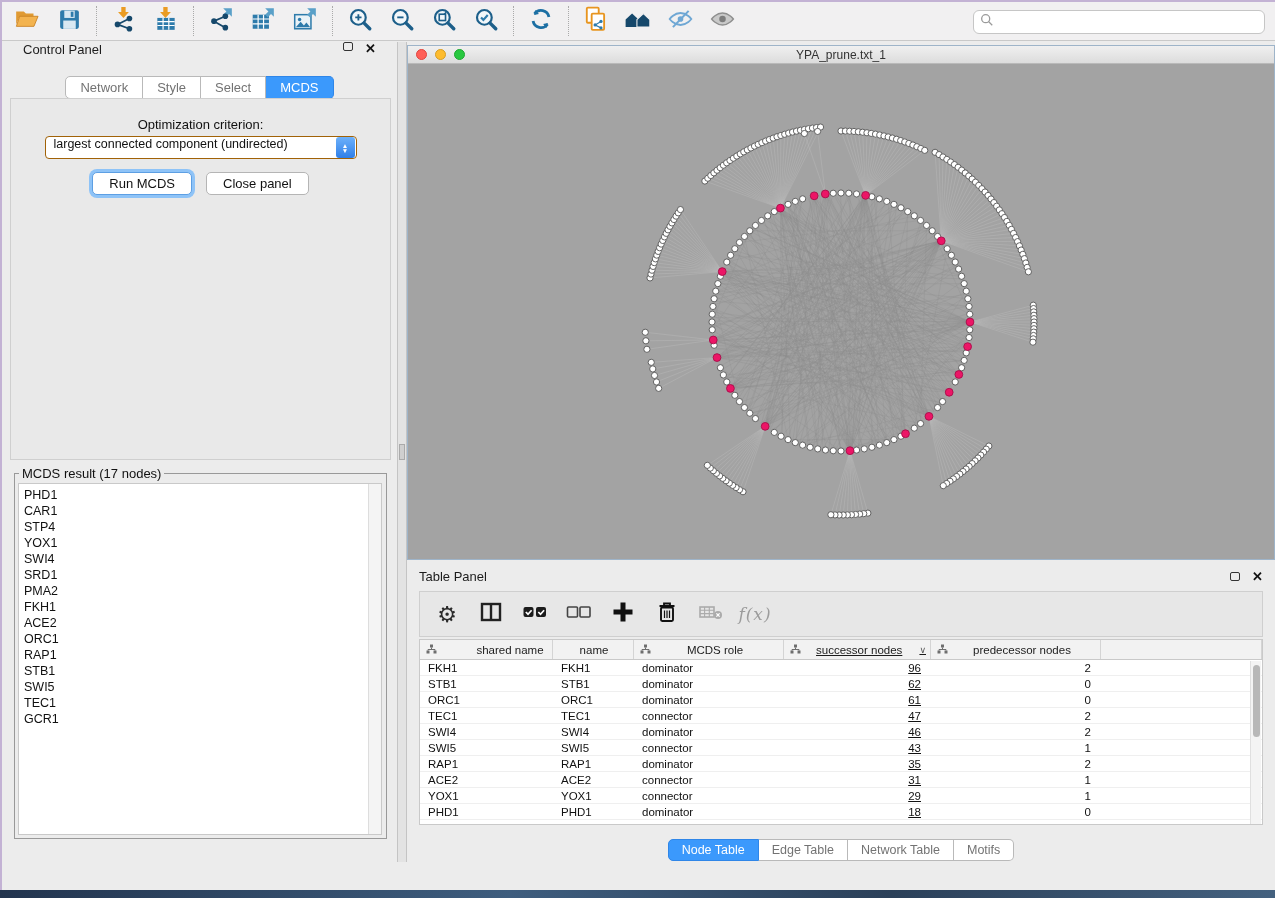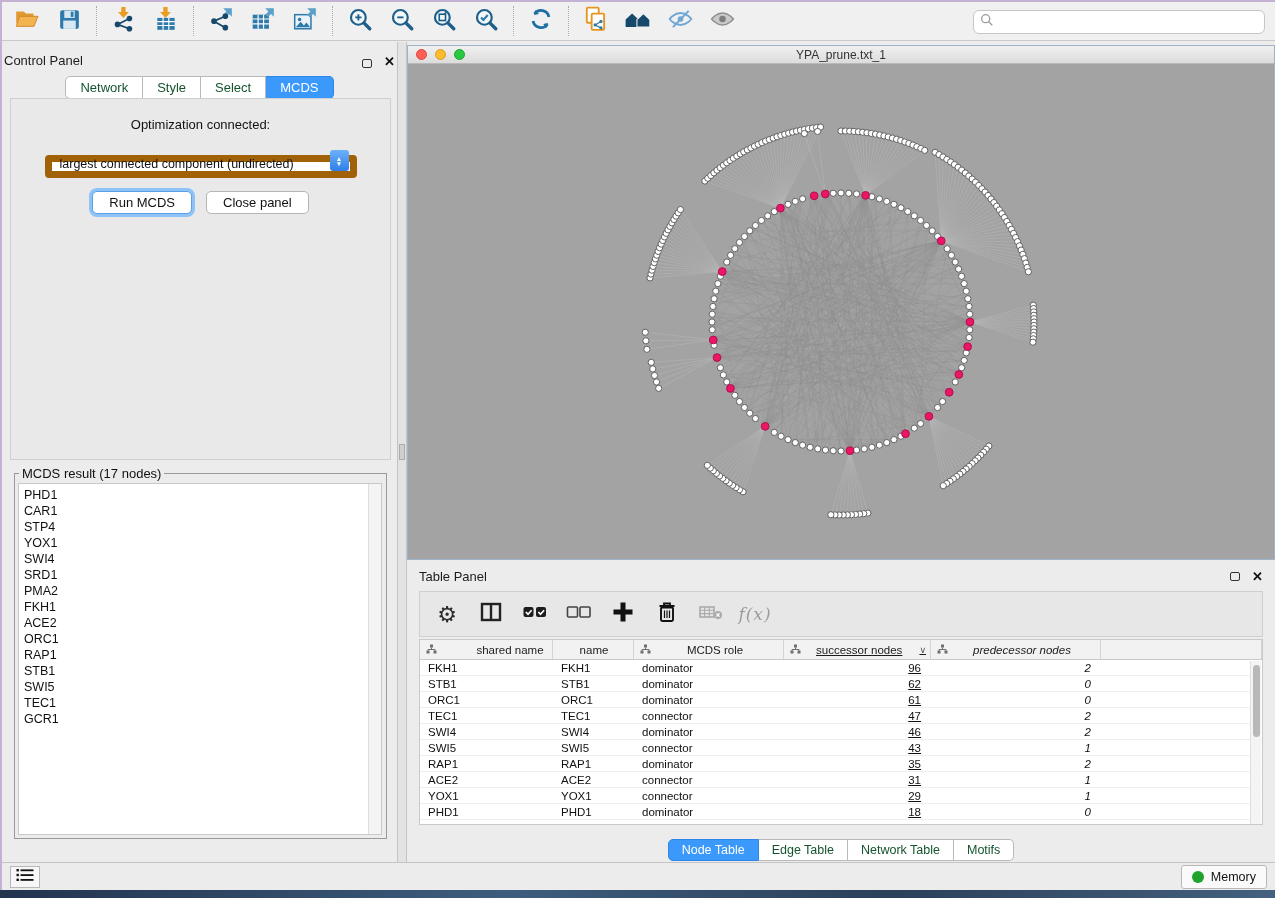--- a/index.html
+++ b/index.html
@@ -11,32 +11,32 @@
 
   
   .toolbar { position:absolute; left:0; top:2px; width:1275px; height:39px; background:#f1f0f1; border-bottom:1px solid #c9c9c9; display:flex; align-items:center; padding-left:6px; }
   .tb-btn { width:42px; height:34px; display:flex; align-items:center; justify-content:center; border-radius:4px; cursor:default; }
   .tb-sep { width:1px; height:30px; border-left:1px dotted #aaa; margin:0 6px; }
   .tb-search { position:absolute; right:10px; top:8px; width:292px; height:24px; background:#fff; border:1px solid #c6c6c6; border-radius:6px; display:flex; align-items:center; padding:0 6px; }
   .tb-search input { border:none; outline:none; flex:1; font-size:12px; background:transparent; margin-left:4px; }
 
   
   .control-panel { position:absolute; left:2px; top:42px; width:395px; height:820px; background:#ececec; }
-  .panel-head { height:26px; display:flex; align-items:flex-end; padding:0 2px; font-size:13px; color:#1c1c1c; }
+  .panel-head { height:26px; display:flex; align-items:flex-start; padding:0 21px; font-size:13px; color:#1c1c1c; }
   .panel-head .spacer { flex:1; }
   .winbtn-float { width:10px; height:9px; border:1.6px solid #333; border-radius:2px; margin-right:12px; }
   .winbtn-close { font-size:13px; font-weight:bold; color:#111; line-height:1; }
   .seg { display:flex; justify-content:center; margin-top:8px; }
-  .seg .seg-btn { font-size:13px; padding:3px 14px; background:#fff; border:1px solid #b9b9b9; border-left:none; color:#14532d; }
+  .seg .seg-btn { font-size:13px; padding:3px 14px; background:#fff; border:1px solid #b9b9b9; border-left:none; color:#737373; }
   .seg .seg-btn:first-child { border-left:1px solid #b9b9b9; border-radius:5px 0 0 5px; }
   .seg .seg-btn:last-child { border-radius:0 5px 5px 0; }
   .seg .seg-btn.active { background:#3b99fc; border-color:#2f86e8; color:#fff; }
   .mcds-pane { position:absolute; left:8px; top:56px; width:381px; height:362px; background:#e9e9e9; border:1px solid #cfcfcf; }
   .opt-label { text-align:center; margin-top:18px; font-size:13px; color:#111; }
-  .select-box { margin:23px auto 0; width:312px; height:23px; background:#fff; border:7px solid #a16207; border-radius:4px; display:flex; align-items:flex-end; }
+  .select-box { margin:4px auto 0; width:312px; height:23px; background:#fff; border:1px solid #a16207; border-radius:4px; display:flex; align-items:flex-start; }
   .select-box .sel-text { flex:1; font-size:12.5px; padding-left:8px; color:#111; white-space:nowrap; }
   .select-box .stepper { width:19px; height:21px; margin-right:1px; border-radius:3px; background:linear-gradient(180deg,#6db1fb,#2f7fe8); display:flex; flex-direction:column; align-items:center; justify-content:center; color:#fff; font-size:6.5px; line-height:5px; }
   .btn-row { display:flex; justify-content:center; gap:14px; margin-top:13px; }
   .push-btn { font-size:13px; padding:3px 16px; background:#fff; border:1px solid #b5b5b5; border-radius:5px; color:#111; }
   .push-btn.focused { box-shadow:0 0 0 3px #8ec3f7; border-color:#5d9fe3; }
   fieldset.result-box { position:absolute; left:12px; top:424px; width:373px; height:373px; border:1px solid #999; background:#ececec; }
   fieldset.result-box legend { font-size:13px; color:#111; padding:0 3px; margin-left:4px; }
   .result-list { position:absolute; left:3px; top:2px; width:364px; height:352px; background:#fff; border:1px solid #c9c9c9; overflow:hidden; }
   .result-list ul { list-style:none; padding:3px 0 0 5px; }
   .result-list li { font-size:12.5px; line-height:16px; color:#111; }
@@ -65,21 +65,21 @@
   .gear-glyph { font-size:22px; color:#2b2b2b; font-family:"DejaVu Sans", sans-serif; }
   .fx { font-family:"DejaVu Serif", serif; font-style:italic; font-size:17px; color:#9c9c9c; letter-spacing:1px; }
   .tbl { position:absolute; left:12px; top:76px; width:844px; height:186px; background:#fff; border:1px solid #c9c9c9; font-size:11.5px; }
   .tbl-header { display:flex; height:20px; background:#f2f2f2; border-bottom:1px solid #c9c9c9; }
   .th { display:flex; align-items:center; border-right:1px solid #d4d4d4; padding:0 4px 0 6px; color:#1c1c1c; }
   .th .lbl { flex:1; text-align:center; }
   .th .sort { font-size:9px; color:#555; margin-left:2px; }
   .tbl-row { display:flex; height:16px; align-items:center; border-bottom:1px solid #efefef; }
   .td { padding:0 10px 0 8px; white-space:nowrap; overflow:hidden; color:#111; }
   .td.num { text-align:right; }
-  .c0{width:133px;gap:35px;} .c1{width:81px;} .c2{width:150px;} .c3{width:147px;text-decoration:underline;} .c4{width:170px;font-style:italic;} .cf{flex:1;}
+  .c0{width:133px;gap:35px;} .c1{width:81px;} .c2{width:150px;} .c3{width:147px;text-decoration:underline;} .c4{width:170px;} .cf{flex:1;}
   .tbl-scroll { position:absolute; right:1px; top:21px; width:11px; height:163px; background:#f4f4f4; border-left:1px solid #e0e0e0; }
   .tbl-thumb { position:absolute; left:1.5px; top:4px; width:7px; height:72px; background:#b8b8b8; border-radius:4px; }
   .tp-tabs { position:absolute; left:0; top:268px; width:868px; display:flex; justify-content:center; }
   .tp-tabs .seg-btn { font-size:12.5px; padding:3px 13px; }
 
   
   .status-bar { position:absolute; left:0; top:862px; width:1275px; height:28px; background:#ececec; border-top:1px solid #c4c4c4; }
   .menu-btn { position:absolute; left:10px; top:3px; width:30px; height:22px; background:#f7f7f7; border:1px solid #b8b8b8; display:flex; align-items:center; justify-content:center; }
   .mem-btn { position:absolute; right:8px; top:2px; height:24px; background:#fafafa; border:1px solid #b8b8b8; border-radius:3px; display:flex; align-items:center; padding:0 10px; gap:7px; font-size:12.5px; color:#111; }
   .mem-dot { width:12px; height:12px; border-radius:50%; background:#1fa32c; }
@@ -234,21 +234,21 @@
       <span class="winbtn-float"></span>
       <span class="winbtn-close">✕</span>
     </div>
     <div class="seg">
       <div class="seg-btn">Network</div>
       <div class="seg-btn">Style</div>
       <div class="seg-btn">Select</div>
       <div class="seg-btn active">MCDS</div>
     </div>
     <div class="mcds-pane">
-      <div class="opt-label">Optimization connected:</div>
+      <div class="opt-label">Optimization criterion:</div>
       <div class="select-box">
         <span class="sel-text">largest connected component (undirected)</span>
         <span class="stepper">
             <span>▲</span>
             <span>▼</span>
           </span>
       </div>
       <div class="btn-row">
         <div class="push-btn focused">Run MCDS</div>
         <div class="push-btn">Close panel</div>
@@ -1229,30 +1229,14 @@
     </div>
 
     <div class="tp-tabs seg">
       <div class="seg-btn active">Node Table</div>
       <div class="seg-btn">Edge Table</div>
       <div class="seg-btn">Network Table</div>
       <div class="seg-btn">Motifs</div>
     </div>
   </div>
 
-  <div class="status-bar">
-    <div class="menu-btn">
-        <span><svg width="18" height="14" viewBox="0 0 18 14">
-            <rect x="0.5" y="1" width="2.4" height="2.4" fill="#111"></rect>
-            <rect x="4.5" y="1.4" width="13" height="1.8" fill="#111"></rect>
-            <rect x="0.5" y="5.8" width="2.4" height="2.4" fill="#111"></rect>
-            <rect x="4.5" y="6.2" width="13" height="1.8" fill="#111"></rect>
-            <rect x="0.5" y="10.6" width="2.4" height="2.4" fill="#111"></rect>
-            <rect x="4.5" y="11" width="13" height="1.8" fill="#111"></rect>
-          </svg></span>
-      </div>
-    <div class="mem-btn">
-        <span class="mem-dot"></span>
-        <span>Memory</span>
-      </div>
-  </div>
 </div>
 <div class="desktop-strip"></div>
 
 </body></html>

